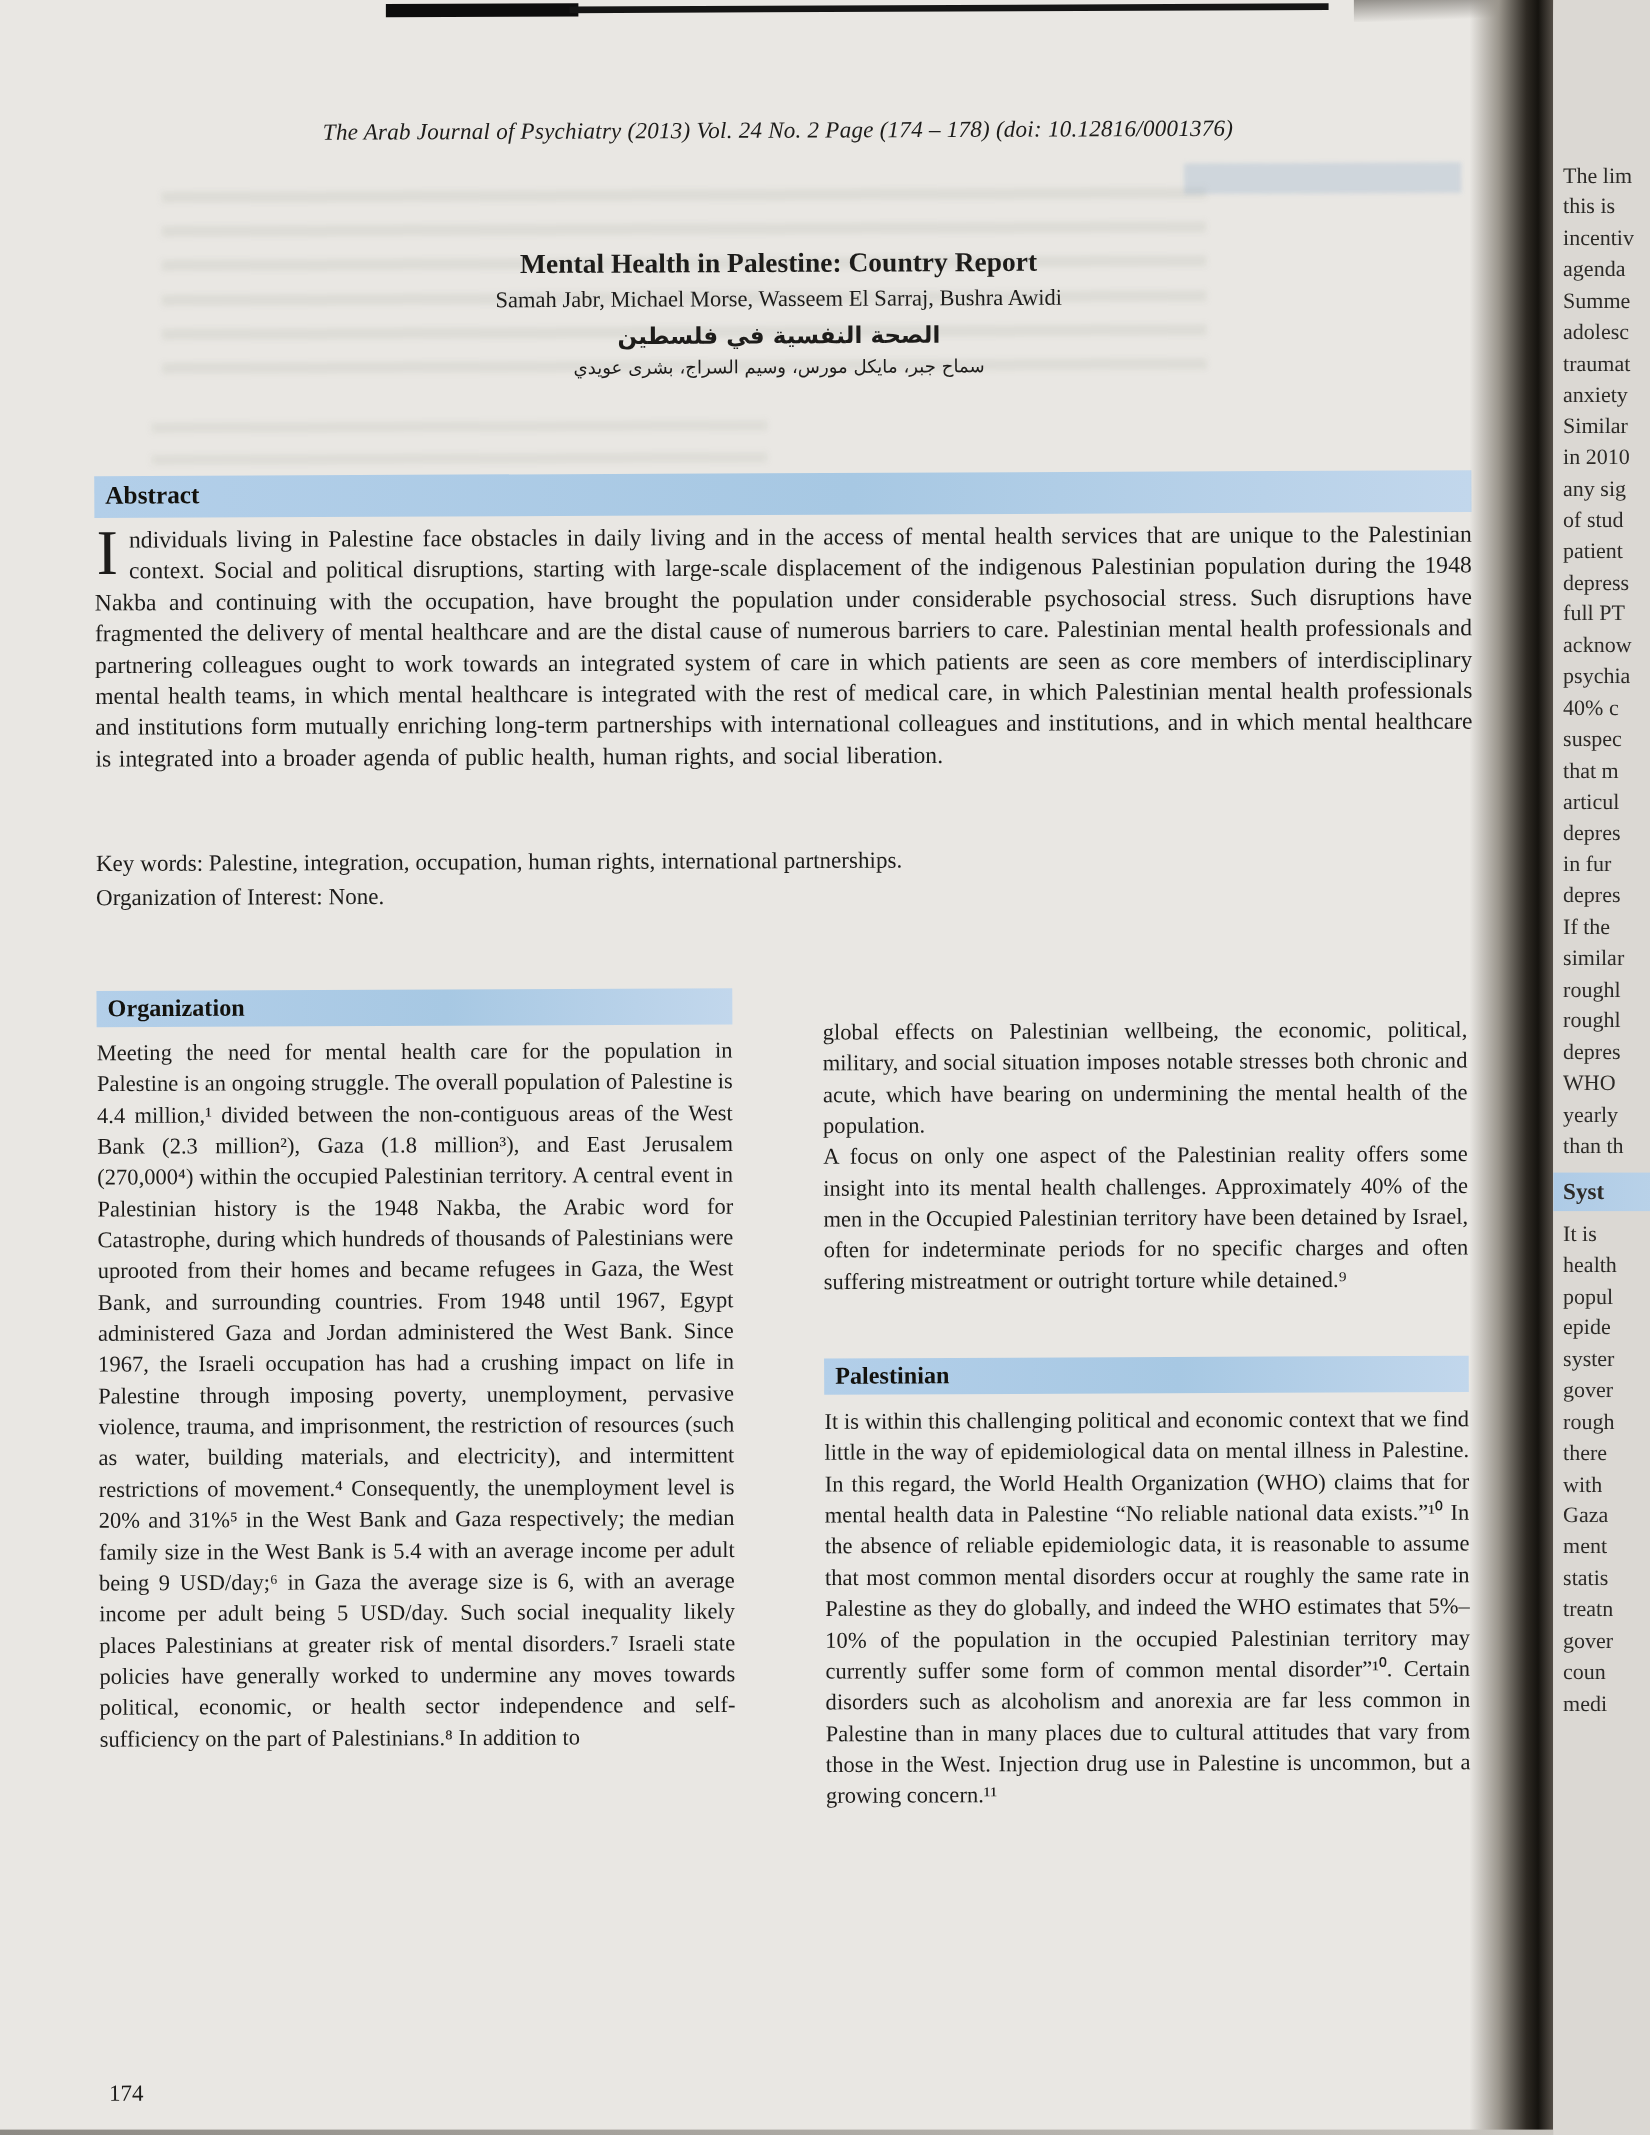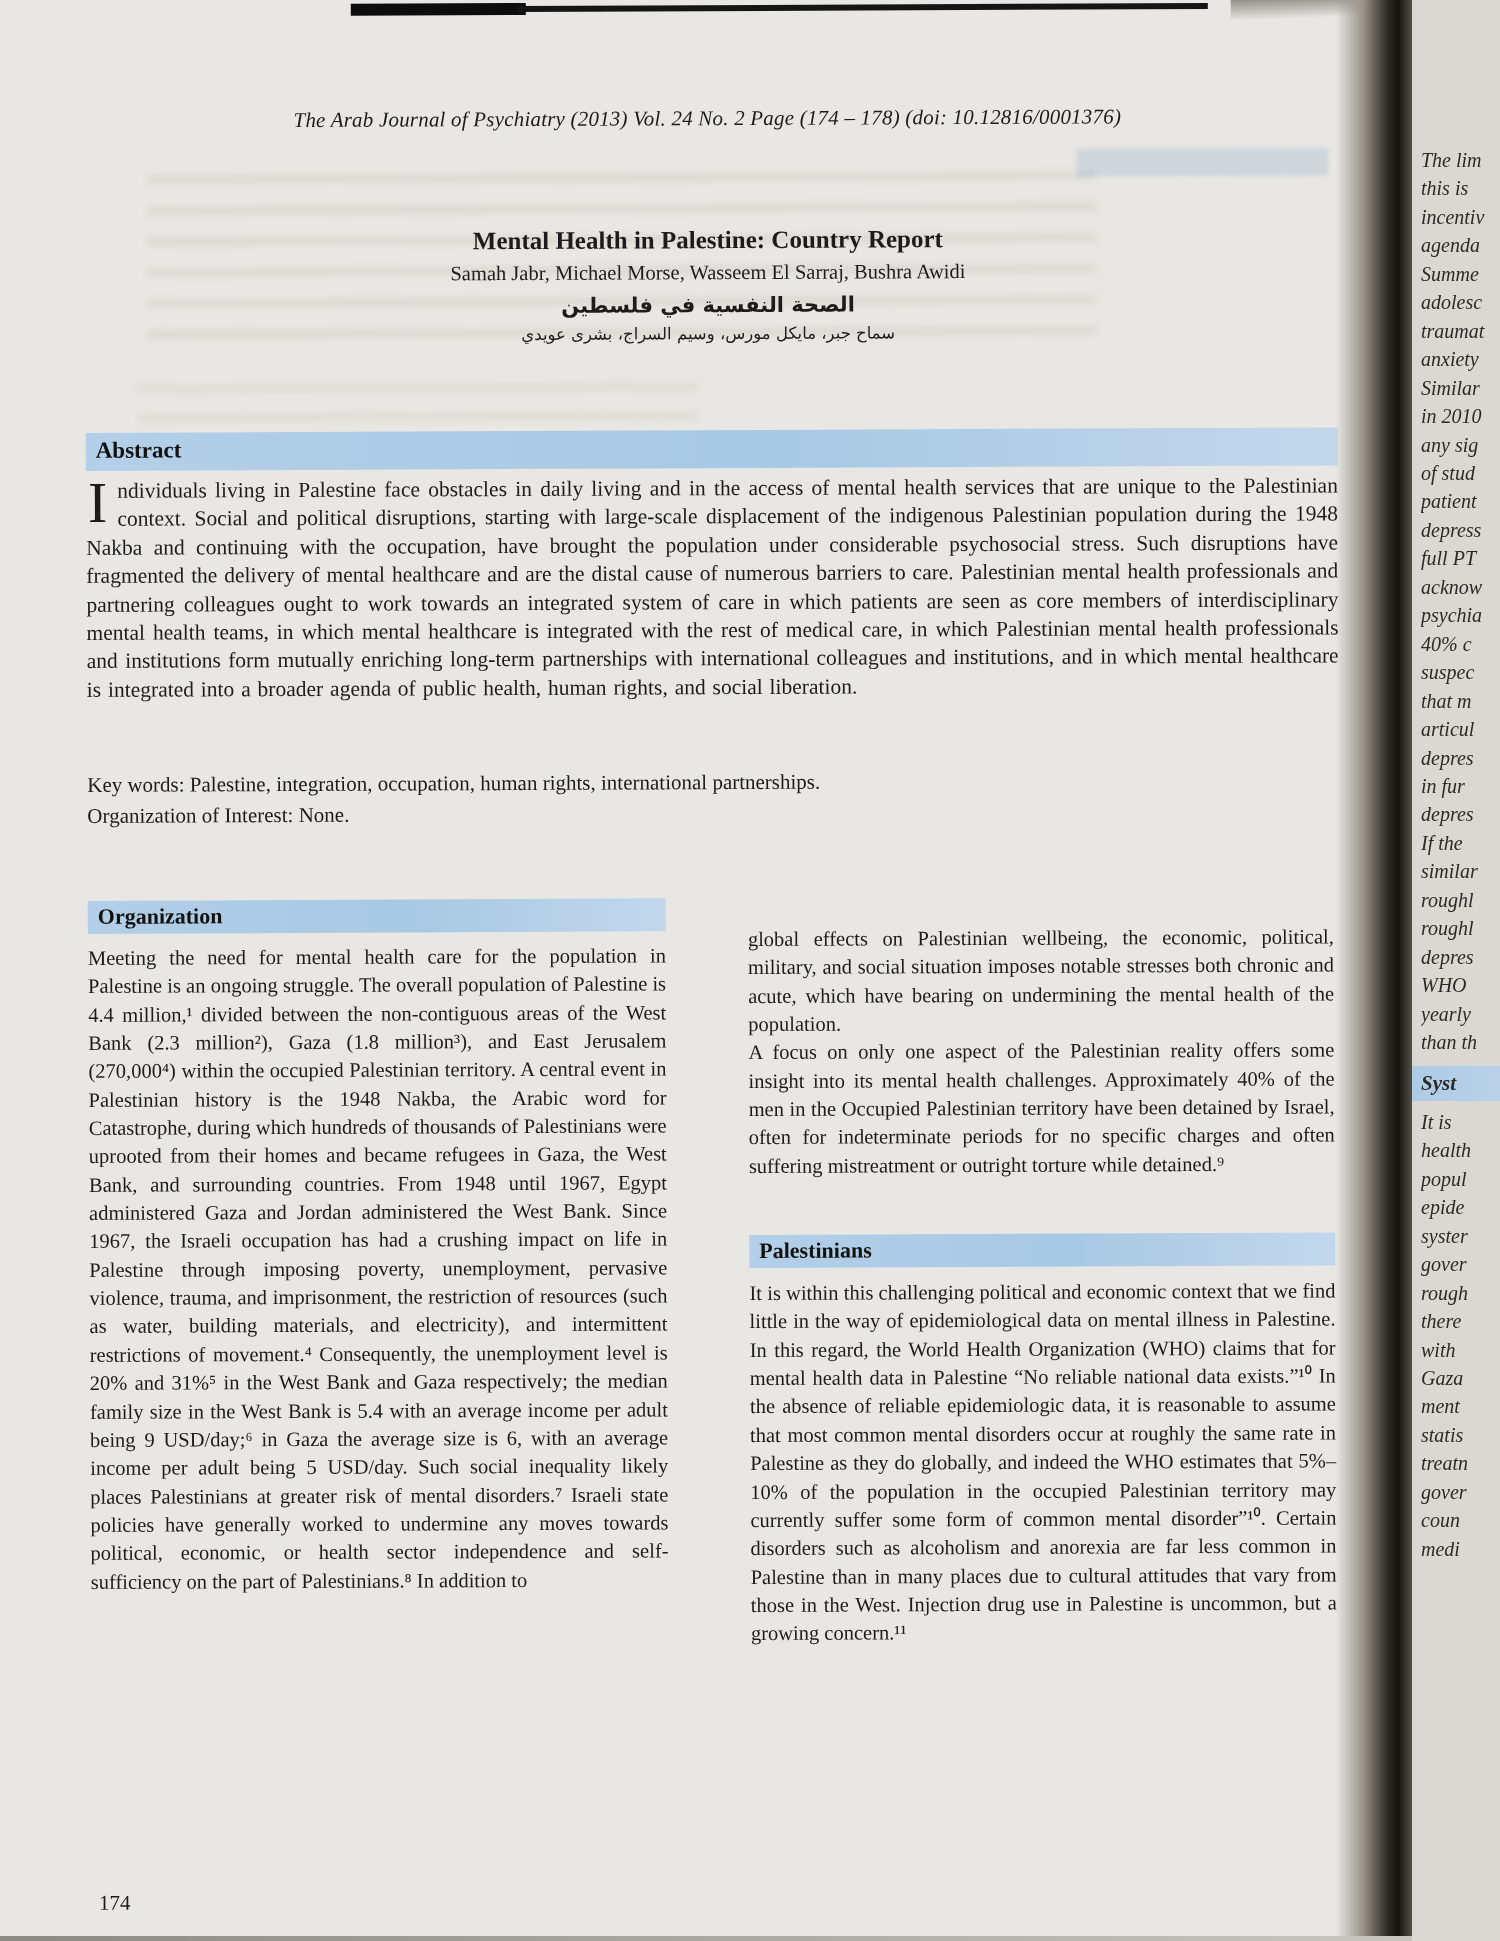--- a/index.html
+++ b/index.html
@@ -74,21 +74,21 @@
 
   .page-number { position: absolute; top: 1888px; left: 95px; font-size: 21px; }
 
   .gutter {
     position: absolute; top: 0; left: 1336px; width: 76px; height: 1941px;
     background: linear-gradient(90deg, rgba(233,231,227,0) 0%, #9a958c 35%, #2e2a24 68%, #15130f 82%, #554f48 100%);
   }
 
   .adjacent {
     position: absolute; top: 0; left: 1412px; width: 88px; height: 1941px;
-    background: #dbd8d3; overflow: hidden; font-style: italic;
+    background: #dbd8d3; overflow: hidden;
   }
   .adj-lines {
     position: absolute; top: 146px; left: 9px; width: 140px;
     font-size: 20px; line-height: 28.45px; color: #2c2a27; white-space: nowrap;
   }
   .adj-line { overflow: hidden; }
   .adj-heading {
     background: linear-gradient(90deg, #aecbe6, #c0d6ea);
     font-weight: bold; font-size: 21px;
     margin: 9px 0 7px -9px; padding: 3px 0 4px 9px;
@@ -144,21 +144,21 @@
       <div class="bar col-bar">
         <span>Organization</span>
       </div>
       <p class="body-par">Meeting the need for mental health care for the population in Palestine is an ongoing struggle. The overall population of Palestine is 4.4 million,¹ divided between the non-contiguous areas of the West Bank (2.3 million²), Gaza (1.8 million³), and East Jerusalem (270,000⁴) within the occupied Palestinian territory. A central event in Palestinian history is the 1948 Nakba, the Arabic word for Catastrophe, during which hundreds of thousands of Palestinians were uprooted from their homes and became refugees in Gaza, the West Bank, and surrounding countries. From 1948 until 1967, Egypt administered Gaza and Jordan administered the West Bank. Since 1967, the Israeli occupation has had a crushing impact on life in Palestine through imposing poverty, unemployment, pervasive violence, trauma, and imprisonment, the restriction of resources (such as water, building materials, and electricity), and intermittent restrictions of movement.⁴ Consequently, the unemployment level is 20% and 31%⁵ in the West Bank and Gaza respectively; the median family size in the West Bank is 5.4 with an average income per adult being 9 USD/day;⁶ in Gaza the average size is 6, with an average income per adult being 5 USD/day. Such social inequality likely places Palestinians at greater risk of mental disorders.⁷ Israeli state policies have generally worked to undermine any moves towards political, economic, or health sector independence and self-sufficiency on the part of Palestinians.⁸ In addition to</p>
     </div>
 
     <div class="col col-right">
       <p class="body-par">global effects on Palestinian wellbeing, the economic, political, military, and social situation imposes notable stresses both chronic and acute, which have bearing on undermining the mental health of the population.</p>
       <p class="body-par">A focus on only one aspect of the Palestinian reality offers some insight into its mental health challenges. Approximately 40% of the men in the Occupied Palestinian territory have been detained by Israel, often for indeterminate periods for no specific charges and often suffering mistreatment or outright torture while detained.⁹</p>
       <div class="bar col-bar epi-bar">
-        <span>Palestinians</span>
+        <span>Palestinian</span>
       </div>
       <p class="body-par">It is within this challenging political and economic context that we find little in the way of epidemiological data on mental illness in Palestine. In this regard, the World Health Organization (WHO) claims that for mental health data in Palestine “No reliable national data exists.”¹⁰ In the absence of reliable epidemiologic data, it is reasonable to assume that most common mental disorders occur at roughly the same rate in Palestine as they do globally, and indeed the WHO estimates that 5%–10% of the population in the occupied Palestinian territory may currently suffer some form of common mental disorder”¹⁰. Certain disorders such as alcoholism and anorexia are far less common in Palestine than in many places due to cultural attitudes that vary from those in the West. Injection drug use in Palestine is uncommon, but a growing concern.¹¹</p>
     </div>
 
     <div class="page-number">174</div>
 
   </div>
 
   <div class="gutter"></div>
 

